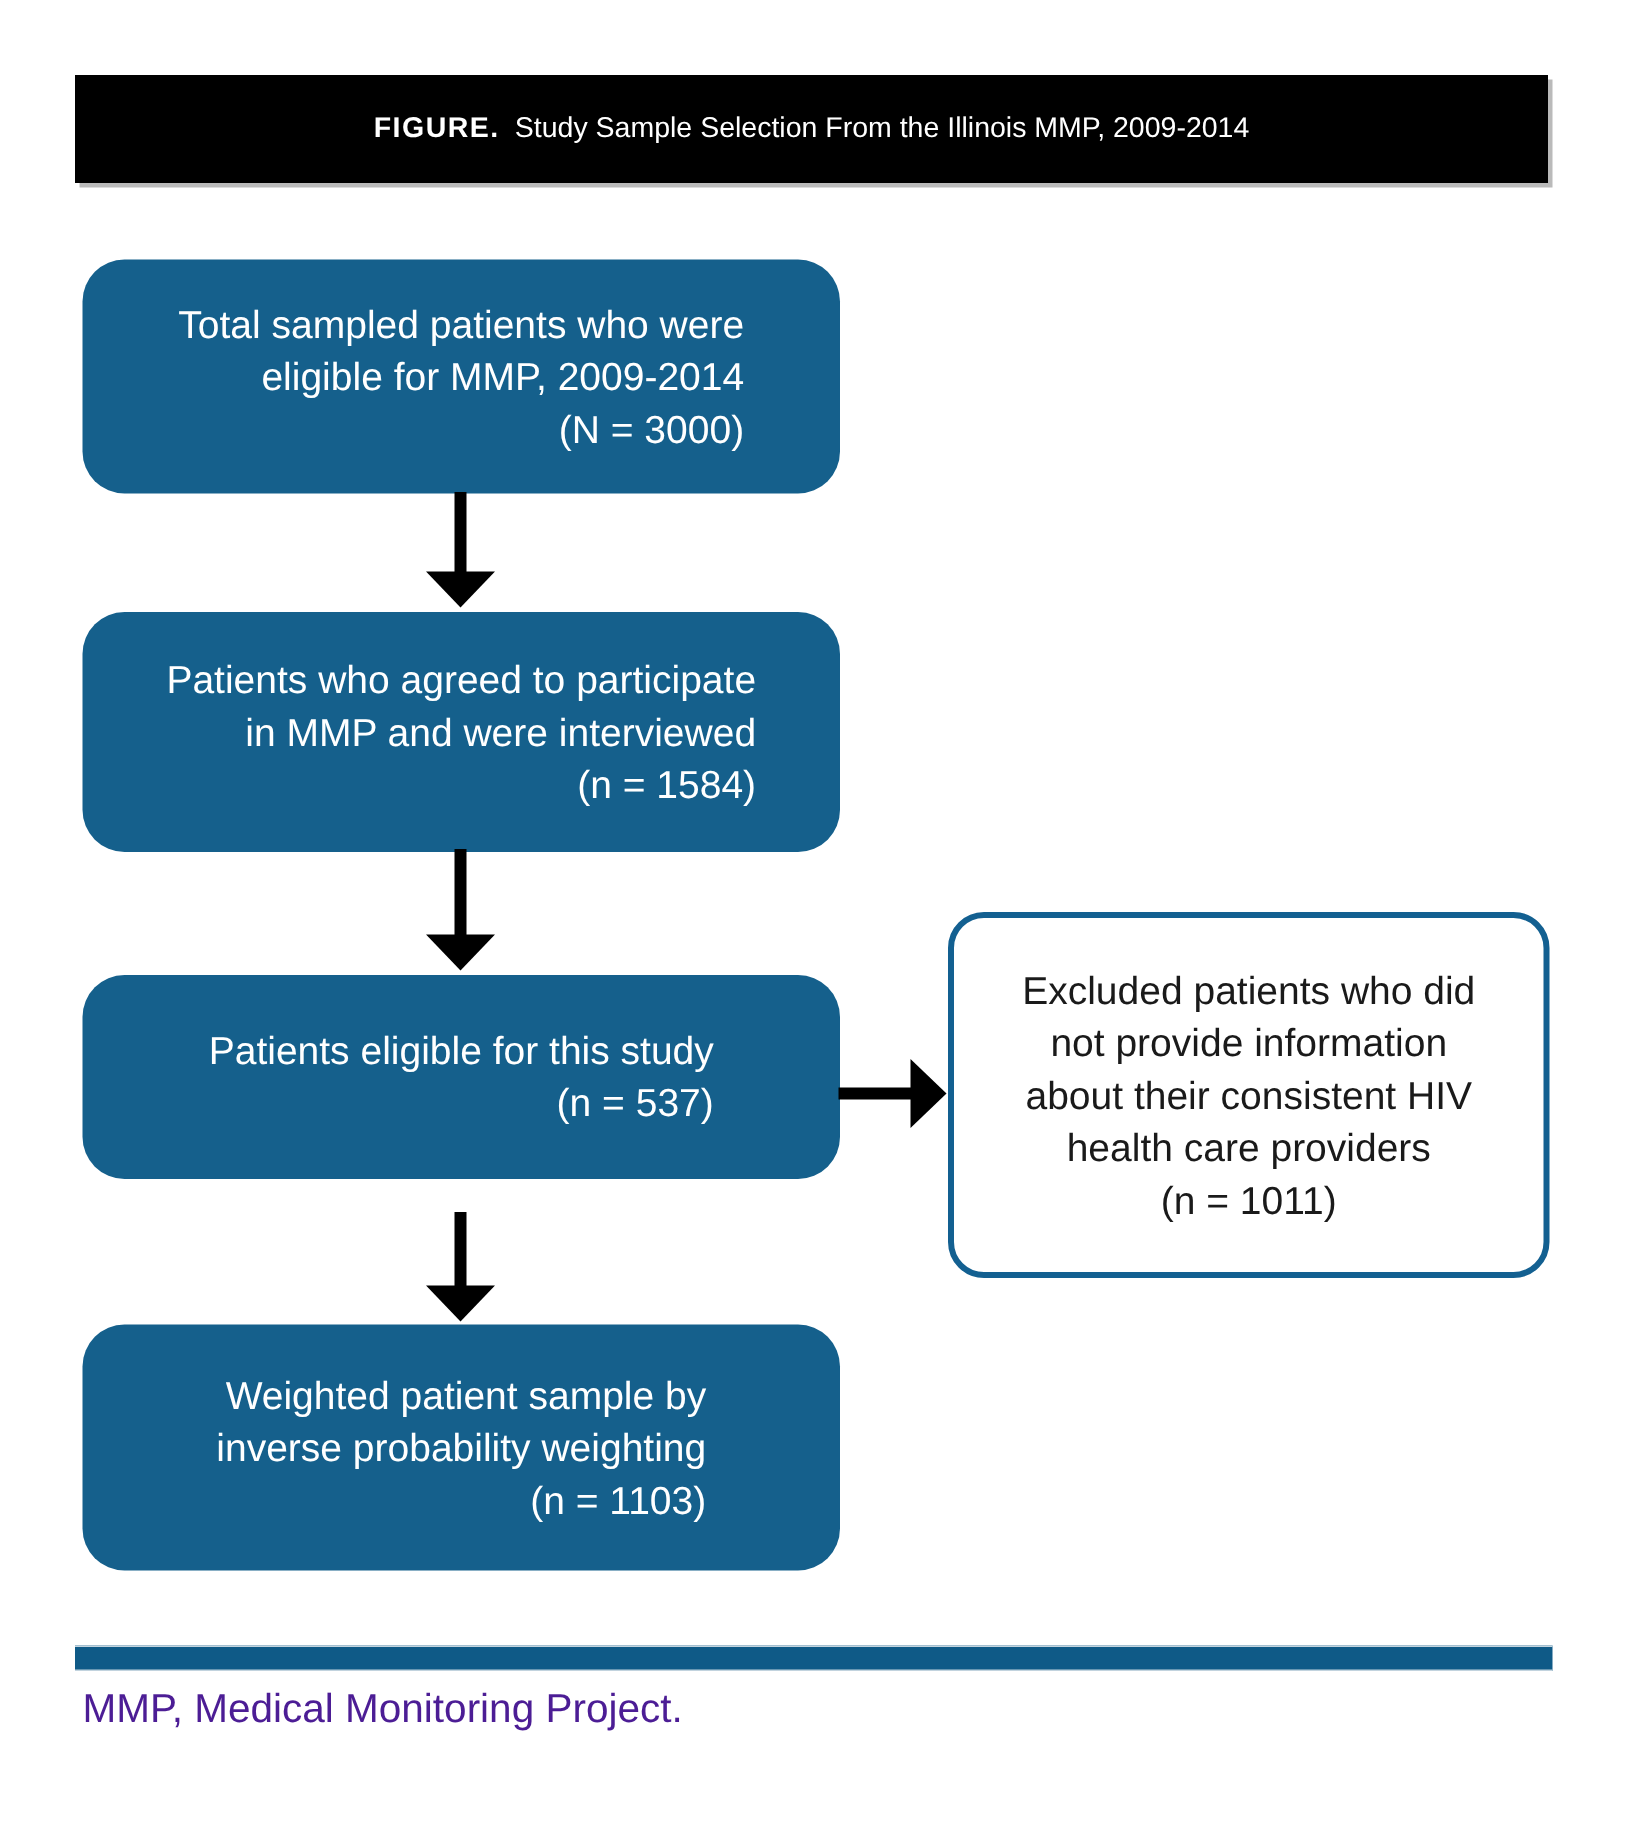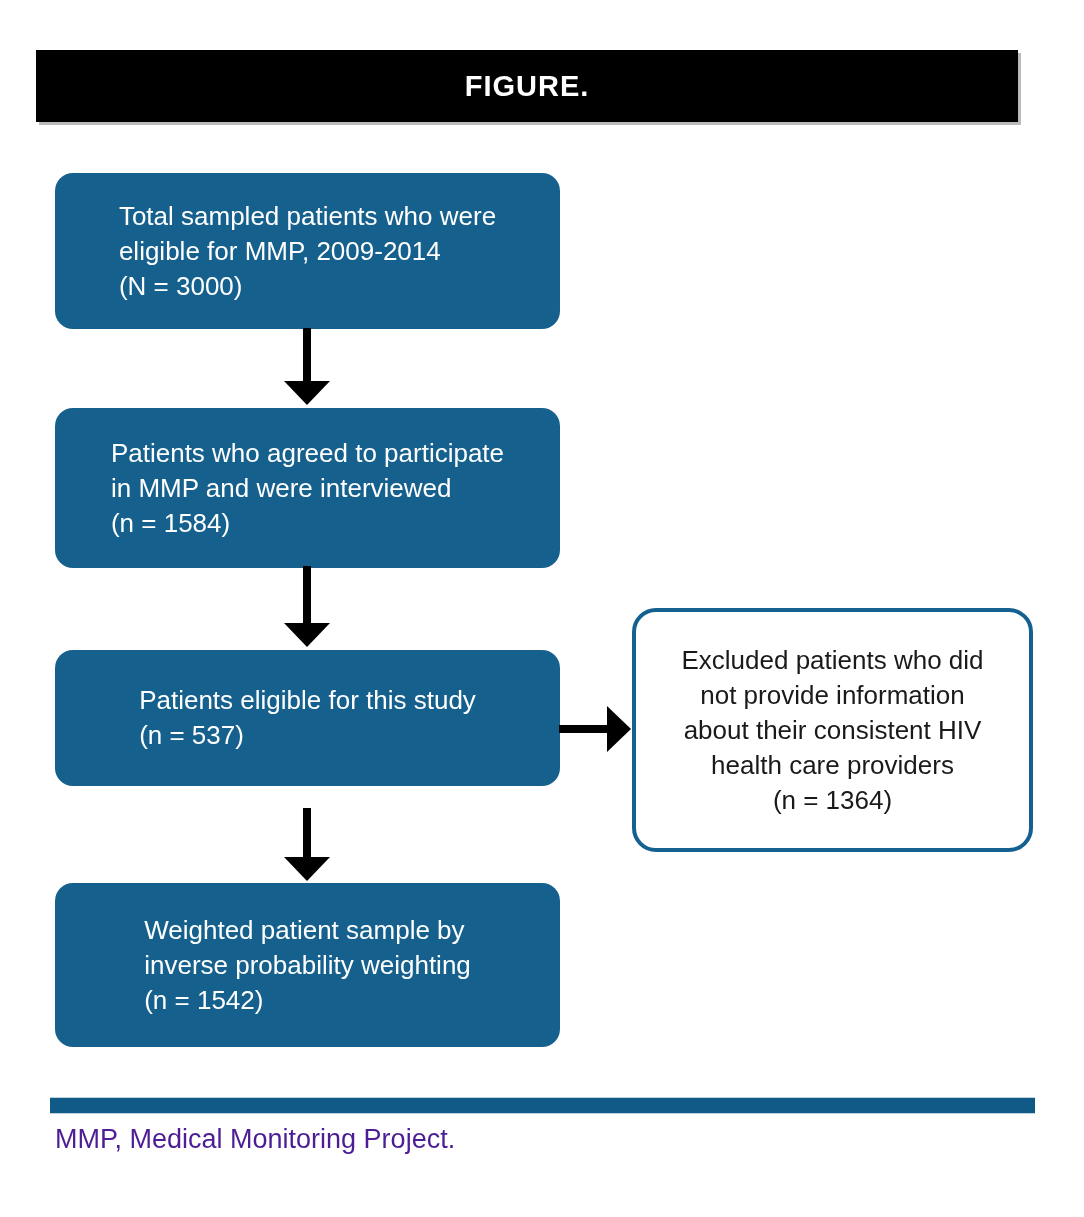--- a/index.html
+++ b/index.html
@@ -12,52 +12,52 @@
     width: 1084px;
     height: 1217px;
     background: #ffffff;
     font-family: "Liberation Sans", sans-serif;
     overflow: hidden;
   }
 
   
   .header-bar {
     position: absolute;
-    left: 36px;
+    left: 50px;
     top: 50px;
     width: 982px;
     height: 72px;
     background: #000000;
     box-shadow: 3px 3px 0 rgba(130,130,130,0.55);
     display: flex;
     align-items: center;
     justify-content: center;
     color: #ffffff;
-    font-size: 29px;
+    font-size: 19px;
     white-space: nowrap;
   }
   .header-bar .label {
     font-weight: bold;
     letter-spacing: 1px;
   }
   .header-bar .title {
     margin-left: 10px;
   }
 
   
   .flow-box {
     position: absolute;
     left: 55px;
     width: 505px;
     background: #15608C;
-    border-radius: 18px;
+    border-radius: 28px;
     color: #ffffff;
     font-size: 26px;
     line-height: 35px;
-    text-align: left;
+    text-align: right;
     display: flex;
     align-items: center;
     justify-content: center;
     white-space: pre-line;
     padding: 0 20px;
     box-sizing: border-box;
   }
   .box-1 { top: 173px; height: 156px; }
   .box-2 { top: 408px; height: 160px; }
   .box-3 { top: 650px; height: 136px; }
@@ -145,20 +145,21 @@
     color: #4c1d95;
   }
 </style>
 </head>
 <body>
 
 <div class="figure-canvas">
 
   <div class="header-bar">
     <span class="label">FIGURE.</span>
+    <span class="title">Study Sample Selection From the Illinois MMP, 2009-2014</span>
   </div>
 
   <div class="flow-box box-1">Total sampled patients who were
 eligible for MMP, 2009-2014
 (N = 3000)</div>
 
   <div class="arrow-shaft-v shaft-1"></div>
   <div class="arrow-head-down head-1"></div>
 
   <div class="flow-box box-2">Patients who agreed to participate
@@ -171,26 +172,26 @@
   <div class="flow-box box-3">Patients eligible for this study
 (n = 537)</div>
 
   <div class="arrow-shaft-h"></div>
   <div class="arrow-head-right"></div>
 
   <div class="excluded-box">Excluded patients who did
 not provide information
 about their consistent HIV
 health care providers
-(n = 1364)</div>
+(n = 1011)</div>
 
   <div class="arrow-shaft-v shaft-3"></div>
   <div class="arrow-head-down head-3"></div>
 
   <div class="flow-box box-4">Weighted patient sample by
 inverse probability weighting
-(n = 1542)</div>
+(n = 1103)</div>
 
   <div class="bottom-rule"></div>
 
   <div class="footnote">MMP, Medical Monitoring Project.</div>
 
 </div>
 
 </body></html>

